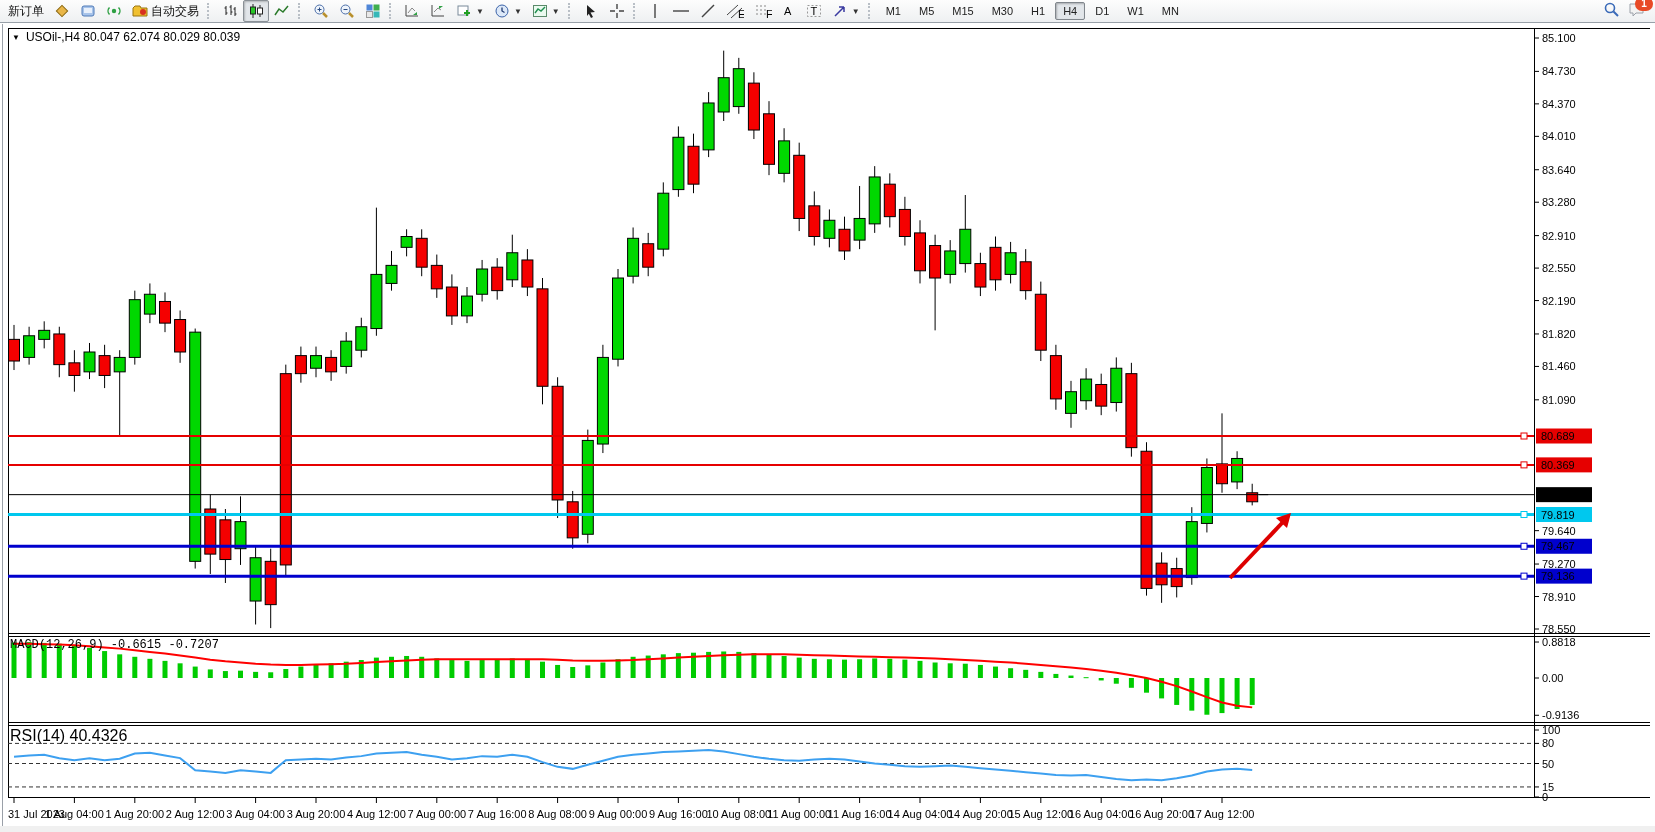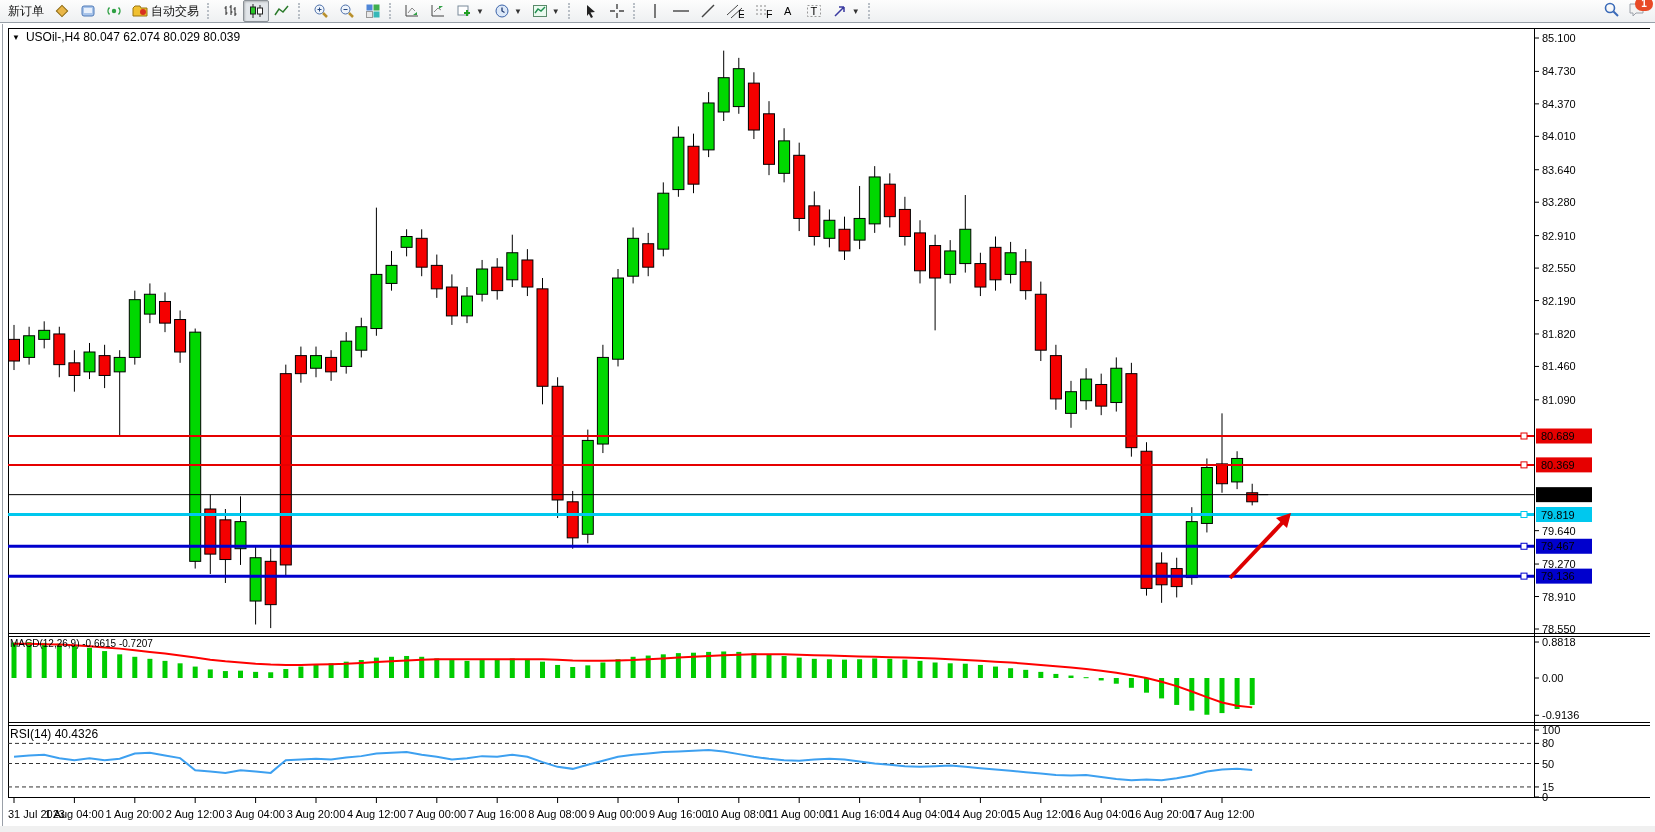--- a/index.html
+++ b/index.html
@@ -18,22 +18,22 @@
   .tf-btn.active{background:#e2e6ea;border:1px solid #80868c;box-shadow:inset 1px 1px 2px rgba(0,0,0,.25);}
   .right-tools{margin-left:auto;display:flex;align-items:center;gap:8px;padding-right:6px;}
   .chat-wrap{position:relative;}
   .badge{position:absolute;top:-4px;right:-7px;min-width:14px;height:14px;border-radius:8px;
     background:#e84a26;color:#fff;font-size:10px;font-weight:bold;display:flex;
     align-items:center;justify-content:center;padding:0 2px;}
   
   .overlay{position:absolute;z-index:20;color:#000;pointer-events:none;}
   #symbol-title{left:12px;top:30px;font-size:12px;display:flex;align-items:center;gap:6px;}
   #symbol-title .tri{font-size:8px;}
-  #macd-label{left:10px;top:638px;font-size:10px;}
-  #rsi-label{left:10px;top:727px;font-size:12px;}
+  #macd-label{left:10px;top:638px;font-size:12px;font-family:Liberation Mono, monospace;}
+  #rsi-label{left:10px;top:727px;font-size:16px;}
   #chart-svg{position:absolute;left:0;top:0;z-index:5;}
   svg text{font-family:"Liberation Sans",sans-serif;font-size:11px;fill:#000;}
 </style>
 </head>
 <body>
 
 <div class="toolbar">
   <div class="tbtn">
     <span>新订单</span>
   </div>
@@ -204,20 +204,31 @@
   </div>
   <div class="tbtn">
     <svg width="16" height="16">
         <path d="M3 13L12 4M12 4h-5M12 4v5" fill="none" stroke="#3a3aa0" stroke-width="1.5"></path>
       </svg>
     <span class="drop">▼</span>
   </div>
 
   <div class="grip"></div>
 
+  <div id="tf-group" style="display:flex;align-items:center;gap:2px">
+      <div class="tf-btn">M1</div>
+      <div class="tf-btn">M5</div>
+      <div class="tf-btn">M15</div>
+      <div class="tf-btn">M30</div>
+      <div class="tf-btn">H1</div>
+      <div class="tf-btn active">H4</div>
+      <div class="tf-btn">D1</div>
+      <div class="tf-btn">W1</div>
+      <div class="tf-btn">MN</div>
+    </div>
 
   <div class="right-tools">
     <div>
       <svg width="17" height="17">
           <circle cx="7" cy="7" r="4.5" fill="none" stroke="#3a6ab8" stroke-width="1.6"></circle>
           <line x1="10.5" y1="10.5" x2="15" y2="15" stroke="#3a6ab8" stroke-width="2"></line>
         </svg>
     </div>
     <div class="chat-wrap">
       <svg width="18" height="17">

